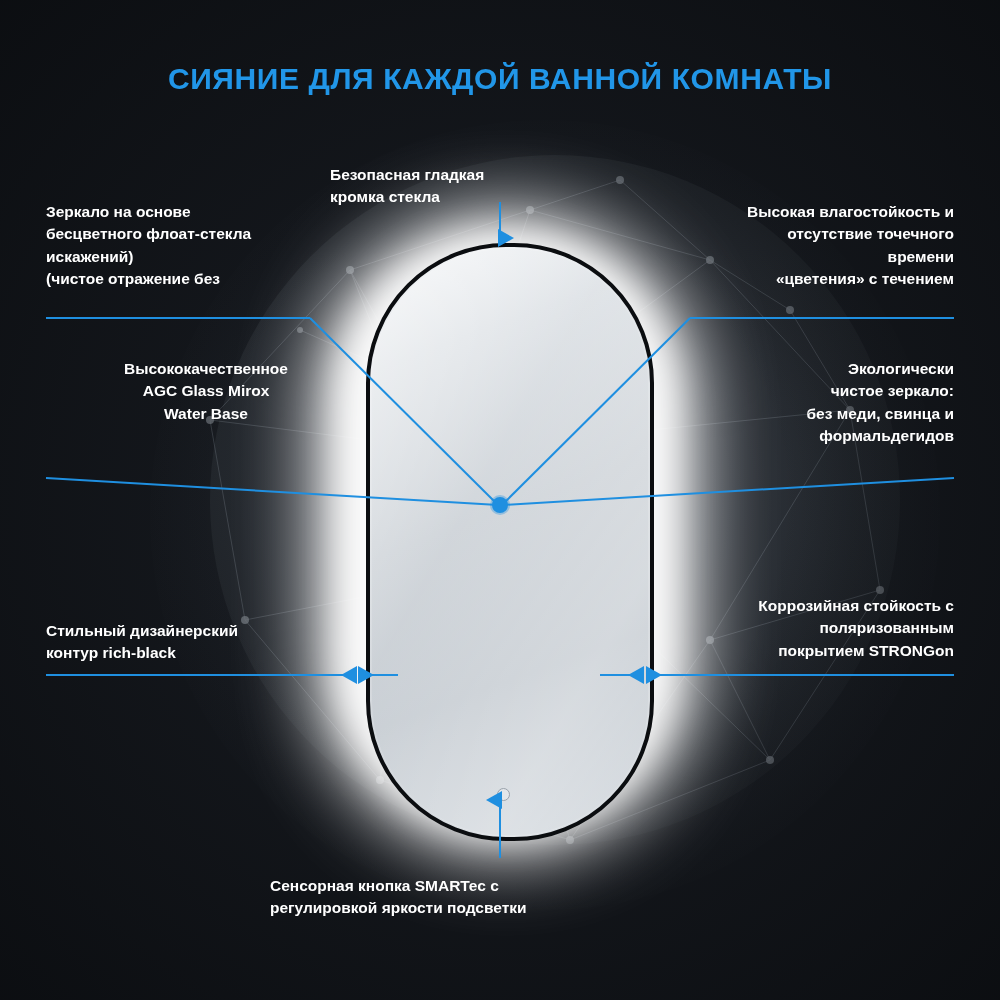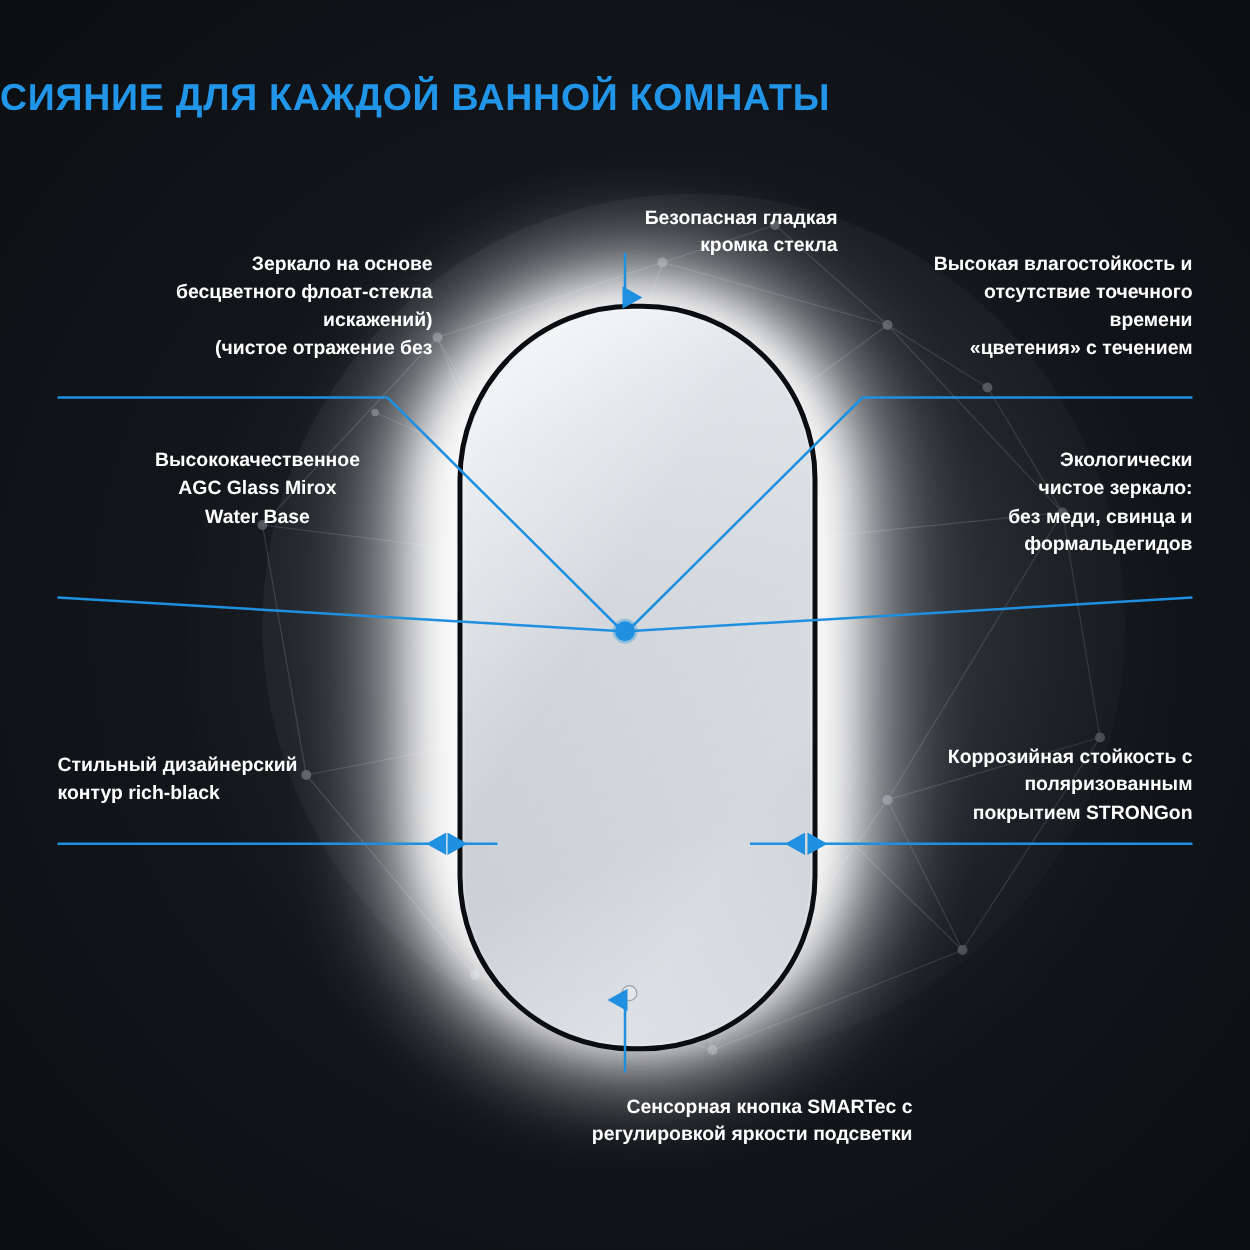--- a/index.html
+++ b/index.html
@@ -27,21 +27,21 @@
   }
   .vignette{
     position:absolute;inset:0;
     background:radial-gradient(ellipse at 50% 50%, rgba(0,0,0,0) 40%, rgba(9,11,14,0.75) 100%);
     pointer-events:none;
   }
   .net{position:absolute;left:150px;top:120px;width:790px;height:790px;opacity:0.5;}
 
   
   .title{
-    position:absolute;left:0;top:62px;width:1000px;text-align:left;
+    position:absolute;left:0;top:62px;width:1000px;text-align:center;
     color:#2196e8;font-size:30px;font-weight:bold;letter-spacing:0.6px;
     text-transform:uppercase;
   }
 
   
   .mirror-glow{
     position:absolute;left:311px;top:208px;width:390px;height:650px;
     border-radius:195px;
     background:#ffffff;
     filter:blur(36px);
@@ -72,21 +72,21 @@
   }
 
   
   .lines{position:absolute;left:0;top:0;width:1000px;height:1000px;}
 
   
   .lbl{
     position:absolute;color:#ffffff;font-size:15.5px;font-weight:bold;line-height:1.45;
   }
   .lbl.right{text-align:right;}
-  .lbl.center{text-align:right;}
+  .lbl.center{text-align:left;}
 
   .hub{
     position:absolute;left:492px;top:497px;width:16px;height:16px;border-radius:50%;
     background:#1f8fe0;box-shadow:0 0 0 2px rgba(31,143,224,0.35);
   }
 </style>
 </head>
 <body>
 
 <div id="stage">
@@ -179,21 +179,21 @@
   </svg>
   <div class="hub"></div>
 
   <div class="title">СИЯНИЕ ДЛЯ КАЖДОЙ ВАННОЙ КОМНАТЫ</div>
 
   <div class="lbl center" style="left:330px;top:164px;width:340px;">
     <div>Безопасная гладкая</div>
     <div>кромка стекла</div>
   </div>
 
-  <div class="lbl" style="left:46px;top:201px;width:300px;text-align:right;">
+  <div class="lbl" style="left:46px;top:201px;width:300px;">
     <div>Зеркало на основе</div>
     <div>бесцветного флоат-стекла</div>
     <div>искажений)</div>
     <div>(чистое отражение без</div>
   </div>
 
   <div class="lbl right" style="left:644px;top:201px;width:310px;">
     <div>Высокая влагостойкость и</div>
     <div>отсутствие точечного</div>
     <div>времени</div>
@@ -206,21 +206,21 @@
     <div>Water Base</div>
   </div>
 
   <div class="lbl right" style="left:654px;top:358px;width:300px;">
     <div>Экологически</div>
     <div>чистое зеркало:</div>
     <div>без меди, свинца и</div>
     <div>формальдегидов</div>
   </div>
 
-  <div class="lbl" style="left:46px;top:602px;width:300px;">
+  <div class="lbl" style="left:46px;top:620px;width:300px;">
     <div>Стильный дизайнерский</div>
     <div>контур rich-black</div>
   </div>
 
   <div class="lbl right" style="left:644px;top:595px;width:310px;">
     <div>Коррозийная стойкость с</div>
     <div>поляризованным</div>
     <div>покрытием STRONGon</div>
   </div>
 

